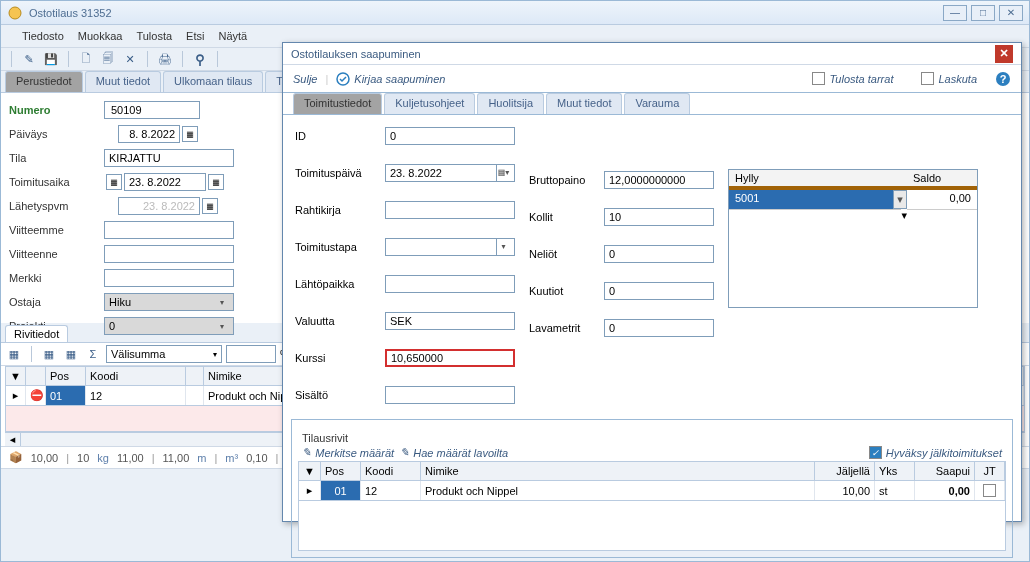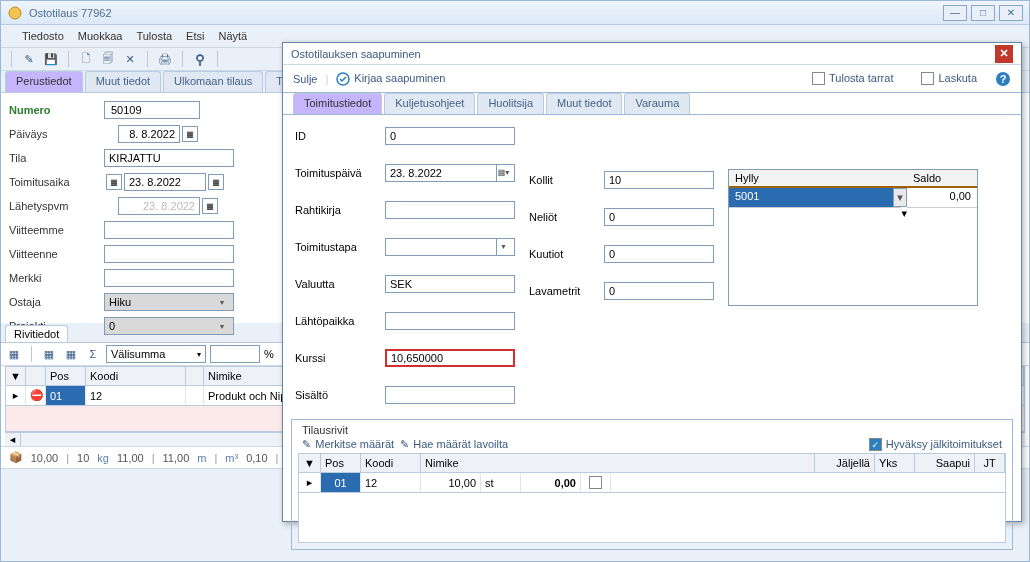--- a/index.html
+++ b/index.html
@@ -11,85 +11,85 @@
   .titlebar .title { color:#4f6e92; }
   .winbtns { margin-left:auto; display:flex; gap:4px; }
   .winbtn { width:24px; height:16px; border:1px solid #8aa8c6; background:#e8eff8; display:flex;align-items:center;justify-content:center;color:#4b6b90; font-size:10px; }
   .menubar { height:22px; display:flex; align-items:center; padding:0 8px; gap:14px; background:#eaf0f7;margin-left:13px; }
   .menubar span { color:#333; }
   .toolbar { height:24px; display:flex; align-items:center; padding:0 6px; gap:4px; background:#eaf0f7; border-top:1px solid #cfd9e6; border-bottom:1px solid #cfd9e6; }
   .tb-sep { width:1px; height:16px; background:#b9c8da; margin:0 4px; }
   .tb-btn { width:18px; height:18px; display:flex;align-items:center;justify-content:center; color:#3b5e88; }
   .tabs { display:flex; height:22px; background:#eaf0f7; border-bottom:1px solid #b9cbe0; padding:0 4px; }
   .tab { padding:3px 10px 0; border:1px solid #b9cbe0; border-bottom:none; margin-right:2px; background:#e0e8f3; color:#466289; border-radius:3px 3px 0 0; }
-  .tab.active { background:#c4b5fd; color:#333; }
+  .tab.active { background:#a3a3a3; color:#333; }
   .form-area { padding:6px 8px; background:#fff; }
   .row { display:flex; align-items:center; height:22px; margin-bottom:2px; }
   .lbl { width:95px; color:#333; }
   .lbl.green { color:#2e7d32; font-weight:bold; }
   .fld { height:18px; border:1px solid #7f9db9; background:#fff; padding:0 4px; display:flex; align-items:center; }
   .fld.darker { background:#d9d9d9; }
   .fld input { border:none; outline:none; width:100%; background:transparent; }
   .dp-btn { width:16px; height:16px; border:1px solid #7f9db9; margin-left:2px; display:flex;align-items:center;justify-content:center; font-size:8px; }
   .sub-window { width:740px; height:480px; left:282px; top:42px; box-shadow:2px 2px 6px rgba(0,0,0,.3); background:#fff; border:1px solid #6487ad; position:absolute; }
   .sub-title { height:22px; background:#fff; display:flex;align-items:center; padding:0 8px; color:#3a5a80; border-bottom:1px solid #cfd9e6; font-size:12px; }
   .closex { margin-left:auto; width:18px;height:18px;background:#c0392b;color:#fff;display:flex;align-items:center;justify-content:center;font-weight:bold;font-size:11px; }
   .sub-tool { height:28px; display:flex; align-items:center; gap:8px; padding:0 10px; border-bottom:1px solid #9bb9d6; }
-  .link-btn { display:flex; align-items:flex-start; gap:4px; color:#3a5a80; }
+  .link-btn { display:flex; align-items:center; gap:4px; color:#3a5a80;font-style:italic; }
   .chk { width:13px;height:13px;border:1px solid #888; display:inline-block; }
   .sub-tabs { display:flex; height:22px; border-bottom:1px solid #9bb9d6; padding-left:10px; }
   .sub-body { padding:10px 12px; display:flex; gap:14px; }
   .col { display:flex; flex-direction:column; gap:16px; }
   .srow { display:flex; align-items:center; height:21px; }
   .slbl { width:90px; }
   .sfld { width:130px; height:18px; border:1px solid #7f9db9; padding:0 4px; display:flex; align-items:center; }
   .sfld.red { border:2px solid #d32f2f; }
   .sfld.narrow { width:110px; }
   .dd { width:14px; height:16px; border-left:1px solid #7f9db9; display:flex;align-items:center;justify-content:center;font-size:8px;color:#555; }
   .hylly-box { border:1px solid #7f9db9; width:250px; }
-  .hylly-head { display:flex; background:#f3f3f3; border-bottom:2px solid #a16207; }
+  .hylly-head { display:flex; background:#f3f3f3; border-bottom:4px solid #a16207; }
   .hylly-head div { padding:2px 6px; }
   .hylly-row { display:flex; background:#2b6cb0; color:#fff; }
   .hylly-row div { padding:2px 6px; }
   .hylly-row .dd2 { background:#e9e9e9; color:#555; border:1px solid #7f9db9; width:14px; display:flex;align-items:center;justify-content:center; }
   .hylly-blank { height:80px; background:#fff; }
-  .groupbox { border:1px solid #9bb9d6; margin:4px 8px; padding:4px 6px 6px; }
+  .groupbox { border:1px solid #9bb9d6; margin:4px 8px; padding:12px 6px 6px; }
   .groupbox > .legend { font-size:11px; color:#333; margin-top:-10px; background:#fff; display:inline-block; padding:0 4px; }
   .grid-tool { display:flex; align-items:center; gap:6px; padding:2px 4px; }
   .grid-head { display:flex; background:#eef2f7; border:1px solid #b9cbe0; height:20px; }
   .gh { border-right:1px solid #b9cbe0; padding:2px 4px; display:flex;align-items:center; }
   .grid-row { display:flex; border:1px solid #b9cbe0; border-top:none; height:20px; }
   .gc { border-right:1px solid #e0e6ee; padding:2px 4px; display:flex;align-items:center; }
   .gc.sel { background:#2b6cb0; color:#fff; }
   .scroll-region { border-top:1px solid #b9cbe0; height:14px; background:#eef2f7; display:flex; }
   .bottom-stats { display:flex; align-items:center; gap:8px; padding:2px 8px; background:#fff; border-top:1px solid #cfd9e6; height:22px; color:#555; }
   .footer { display:flex; align-items:center; gap:8px; justify-content:flex-end; padding:4px 10px; background:#eaf0f7; border-top:1px solid #cfd9e6; height:32px; }
   .footer .box { height:20px; border:1px solid #7f9db9; padding:0 6px; display:flex;align-items:center; background:#fff; }
   .footer .box.red { border:2px solid #d32f2f; }
   .footer .lbl2 { color:#333; }
   .footer .bold { font-weight:bold; }
   .rivitiedot-tab { display:flex; padding:2px 4px 0; border-bottom:1px solid #b9cbe0; background:#eaf0f7;}
   .rivitiedot-tab .tab2 { border:1px solid #b9cbe0; border-bottom:none; background:#fff; padding:2px 8px; border-radius:3px 3px 0 0;}
   .mini-toolbar { display:flex;align-items:center; gap:4px; padding:2px 4px; background:#fff; border-bottom:1px solid #cfd9e6;}
-  .valis { height:18px; border:1px solid #7f9db9; width:100px; display:flex;align-items:center; padding:0 4px; justify-content:space-between;}
+  .valis { height:18px; border:1px solid #7f9db9; width:116px; display:flex;align-items:center; padding:0 4px; justify-content:space-between;}
   .pct { height:18px; border:1px solid #7f9db9; width:50px; padding:0 2px; display:flex;align-items:center;}
   .warn-icon { width:14px;height:14px; color:#d32f2f; }
   svg { display:block; }
 </style>
 </head>
 <body>
 
 <div class="window main-window">
   <div class="titlebar">
     <span class="icon">
       <svg width="14" height="14" viewBox="0 0 14 14">
           <circle cx="7" cy="7" r="6" fill="#f5c451" stroke="#b98c1f"></circle>
         </svg>
     </span>
-    <span class="title">Ostotilaus 77962</span>
+    <span class="title">Ostotilaus 31352</span>
     <div class="winbtns">
       <div class="winbtn">—</div>
       <div class="winbtn">□</div>
       <div class="winbtn">✕</div>
     </div>
   </div>
 
   <div class="menubar">
     <span>Tiedosto</span>
     <span>Muokkaa</span>
@@ -342,45 +342,51 @@
           </div>
         </div>
       <div class="srow">
           <div class="slbl">Toimitustapa</div>
           <div class="sfld" style="justify-content:space-between">
             <span></span>
             <span class="dd">▾</span>
           </div>
         </div>
       <div class="srow">
+          <div class="slbl">Lähtöpaikka</div>
+          <div class="sfld">
+            <span></span>
+          </div>
+        </div>
+      <div class="srow">
           <div class="slbl">Valuutta</div>
           <div class="sfld">
             <span>SEK</span>
           </div>
         </div>
       <div class="srow">
-          <div class="slbl">Lähtöpaikka</div>
-          <div class="sfld">
-            <span></span>
-          </div>
-        </div>
-      <div class="srow">
           <div class="slbl">Kurssi</div>
           <div class="sfld red">
             <span>10,650000</span>
           </div>
         </div>
       <div class="srow">
           <div class="slbl">Sisältö</div>
           <div class="sfld">
             <span></span>
           </div>
         </div>
     </div>
     <div class="col" style="margin-top:44px">
+      <div class="srow">
+          <div class="slbl" style="width:75px">Bruttopaino</div>
+          <div class="sfld narrow">
+            <span>12,0000000000</span>
+          </div>
+        </div>
       <div class="srow">
           <div class="slbl" style="width:75px">Kollit</div>
           <div class="sfld narrow">
             <span>10</span>
           </div>
         </div>
       <div class="srow">
           <div class="slbl" style="width:75px">Neliöt</div>
           <div class="sfld narrow">
             <span>0</span>
@@ -444,20 +450,21 @@
       <div class="gh" style="flex:1">Nimike</div>
       <div class="gh" style="width:60px;justify-content:flex-end">Jäljellä</div>
       <div class="gh" style="width:40px">Yks</div>
       <div class="gh" style="width:60px;justify-content:flex-end">Saapui</div>
       <div class="gh" style="width:30px;justify-content:center">JT</div>
     </div>
     <div class="grid-row">
       <div class="gc" style="width:22px;justify-content:center">▸</div>
       <div class="gc sel" style="width:40px;justify-content:center">01</div>
       <div class="gc" style="width:60px">12</div>
+      <div class="gc" style="flex:1">Produkt och Nippel</div>
       <div class="gc" style="width:60px;justify-content:flex-end">10,00</div>
       <div class="gc" style="width:40px">st</div>
       <div class="gc" style="width:60px;justify-content:flex-end;font-weight:bold">0,00</div>
       <div class="gc" style="width:30px;justify-content:center">
           <span class="chk"></span>
         </div>
     </div>
     <div style="height:50px;border:1px solid #b9cbe0;border-top:none;background:#fff"></div>
   </div>
 </div>

